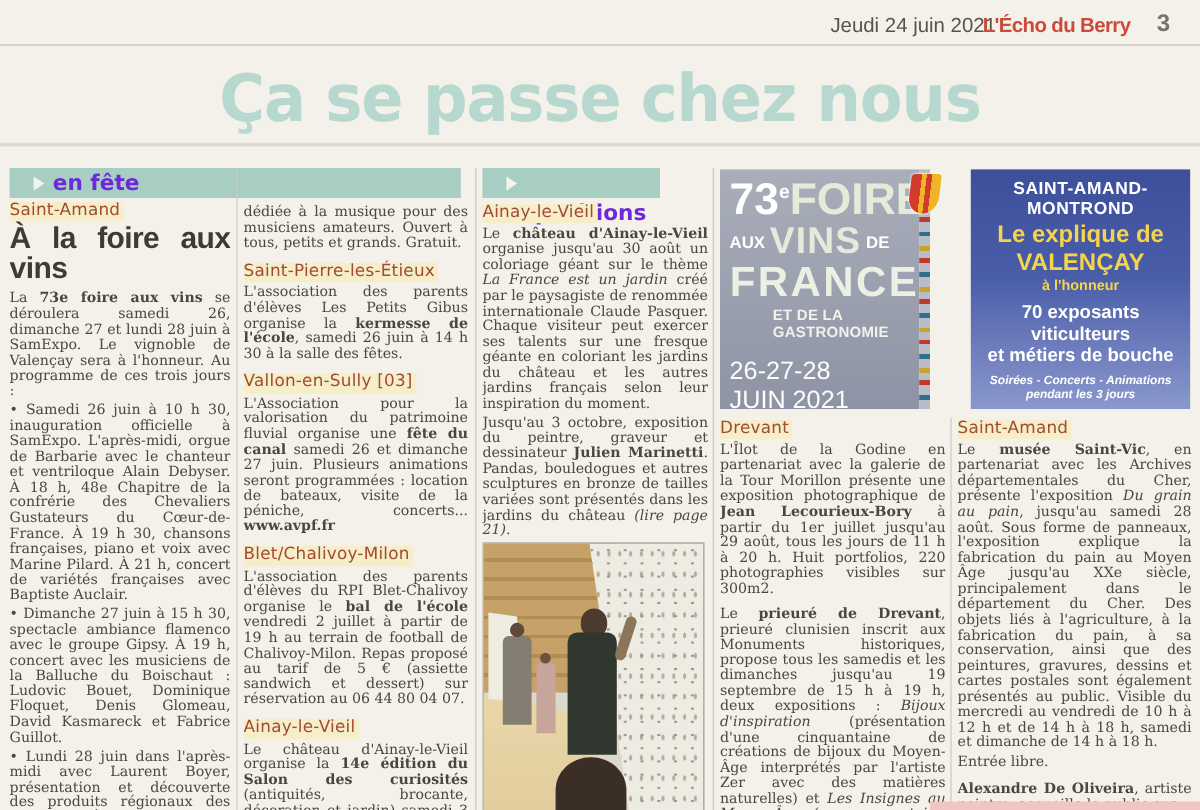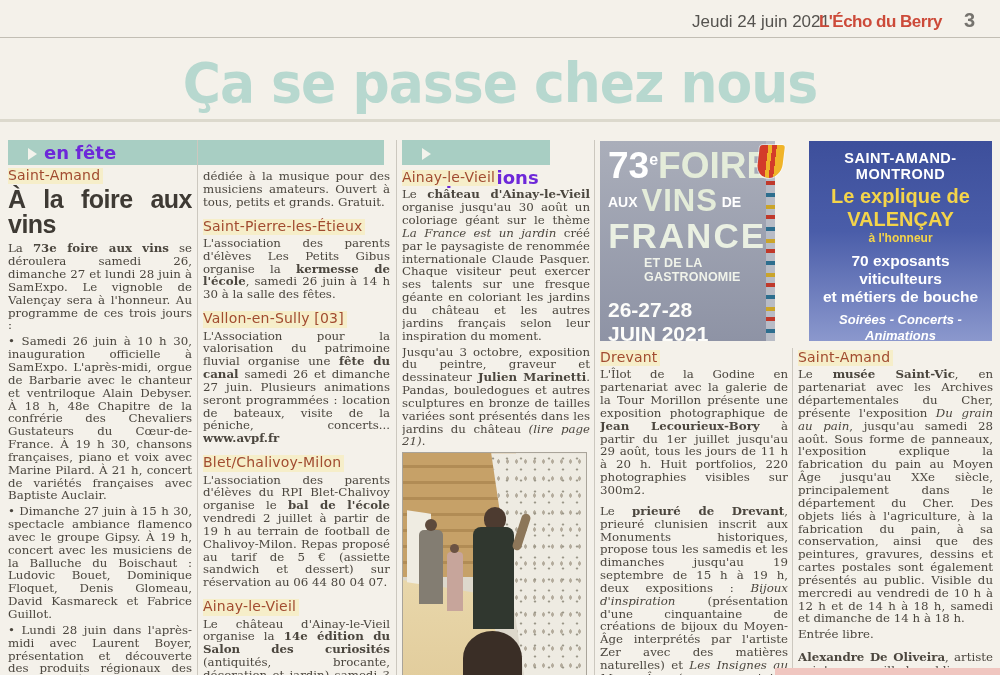--- a/index.html
+++ b/index.html
@@ -90,26 +90,26 @@
     border-radius:3px 3px 50% 50%/3px 3px 42% 42%;transform:skewX(-7deg);
     box-shadow:0 0 0 1px rgba(255,255,255,.5);}
   .ad-l1{font-size:37px;font-weight:bold;line-height:1.0;white-space:nowrap;}
   .ad-l1 sup{font-size:16px;}
   .ad-l1 .pale{color:#e4ecd9;}
   .ad-l2{font-size:14px;font-weight:bold;line-height:1.0;margin-top:1px;white-space:nowrap;}
   .ad-l2 .big{font-size:31px;color:#e4ecd9;vertical-align:-4px;letter-spacing:1px;}
   .ad-l3{font-size:35px;font-weight:bold;color:#eaf0e2;letter-spacing:2px;line-height:1.0;
     margin-top:2px;text-align:right;}
   .ad-l4{font-size:12.5px;font-weight:bold;color:#f0f3ea;letter-spacing:0.2px;margin-top:3px;margin-left:36px;}
-  .ad-dates{margin-top:14px;font-weight:bold;font-size:21px;line-height:1.15;color:#fdfdfa;}
+  .ad-dates{margin-top:14px;font-weight:normal;font-size:21px;line-height:1.15;color:#fdfdfa;}
   .ad-city{font-size:14.5px;font-weight:bold;letter-spacing:0.5px;}
   .ad-y1{font-size:20px;font-weight:bold;color:#f4d44a;margin-top:3px;}
   .ad-y2{font-size:12px;font-weight:bold;color:#f4d44a;}
   .ad-w1{font-size:15.5px;font-weight:bold;margin-top:7px;line-height:1.15;}
-  .ad-it{font-size:13px;font-weight:bold;font-style:italic;margin-top:7px;line-height:1.2;}
+  .ad-it{font-size:10px;font-weight:bold;font-style:italic;margin-top:7px;line-height:1.2;}
   .scan-strip{position:absolute;right:0;bottom:0;width:225px;height:7px;background:#f0c6c0;}
 </style>
 </head>
 <body>
 
 <div class="hdr-date">Jeudi 24 juin 2021</div>
 <div class="brand">L'Écho du Berry</div>
 <div class="pageno">3</div>
 <div class="hdr-rule"></div>
 

